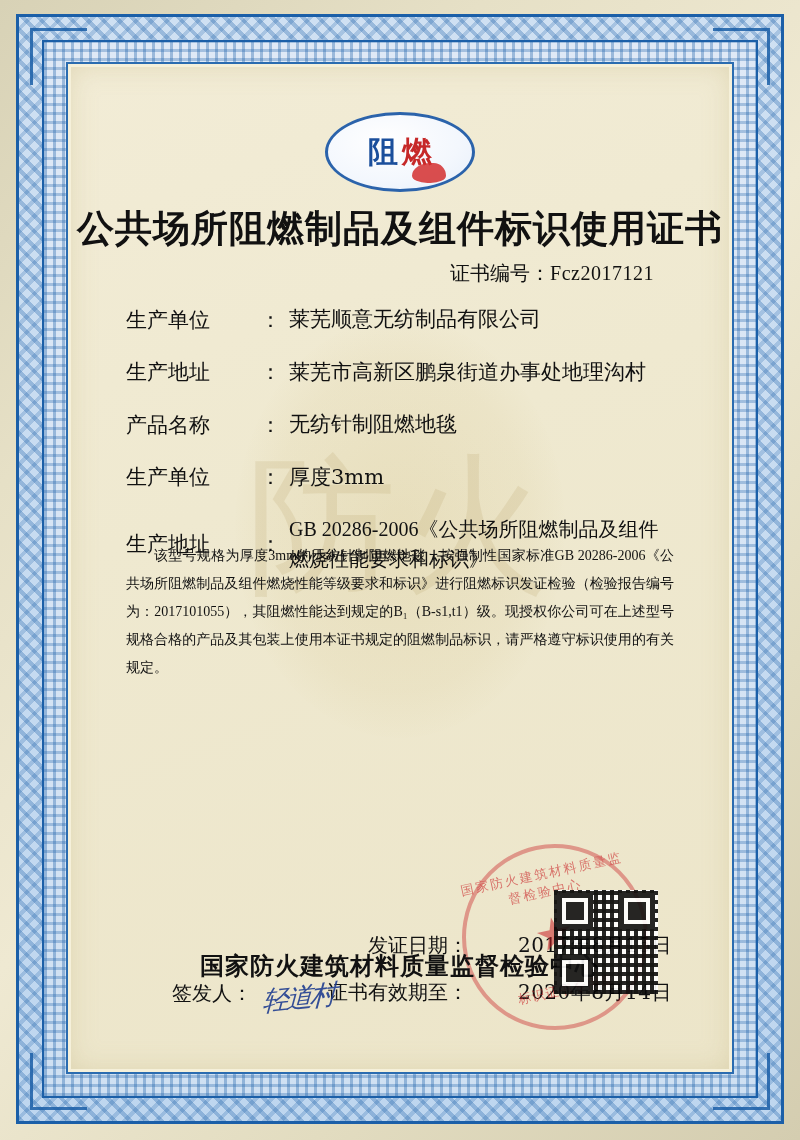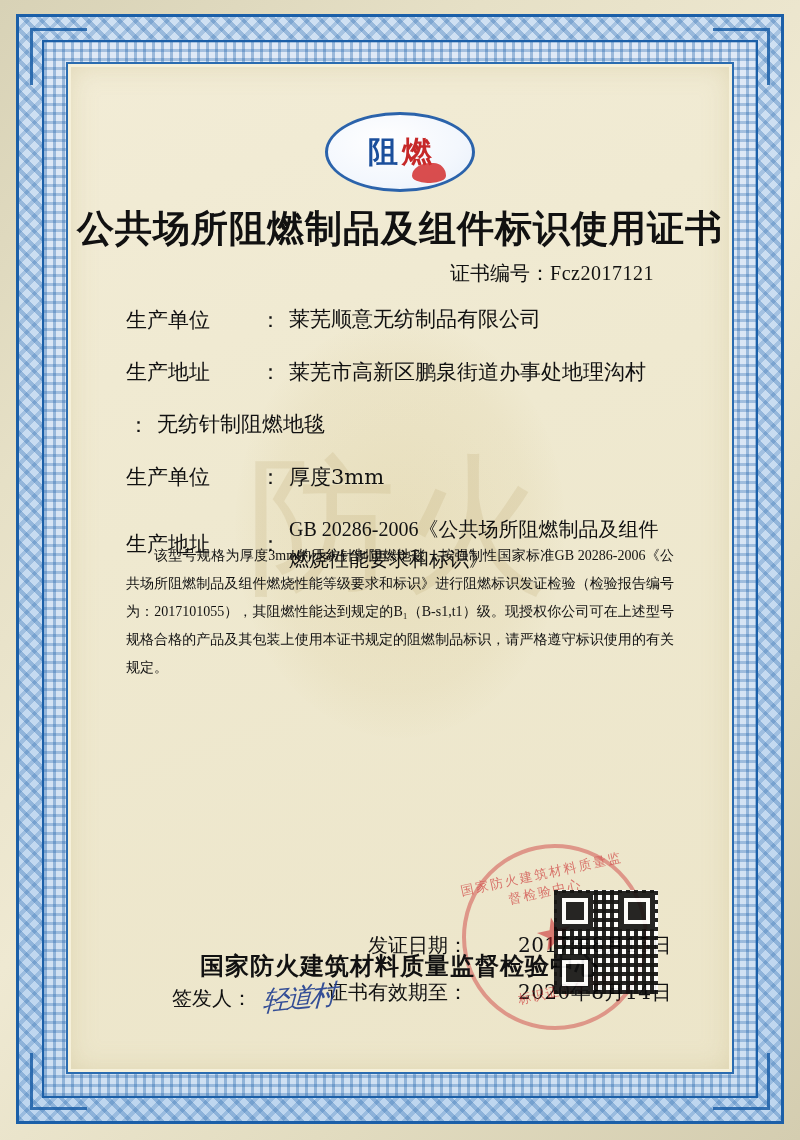--- a/index.html
+++ b/index.html
@@ -216,21 +216,20 @@
     align-items: center;
     margin-bottom: 20px;
   }
   .date-row .lbl { margin-right: 14px; }
   .date-row .val { min-width: 190px; text-align: right; letter-spacing: 0.5px; }
   .signer-row {
     position: absolute;
     top: 48px;
     left: 46px;
     display: flex;
-    align-items: center;
     font-size: 20px;
   }
   .signature {
     margin-left: 10px;
     font-size: 27px;
     color: #1b3a8f;
     font-family: "DejaVu Serif", serif;
     font-style: italic;
     transform: rotate(-6deg) skewX(-8deg);
     opacity: 0.88;
@@ -353,20 +352,21 @@
           <span class="value">莱芜顺意无纺制品有限公司</span>
         </div>
 
         <div class="field">
           <span class="label">生产地址</span>
           <span class="colon">：</span>
           <span class="value">莱芜市高新区鹏泉街道办事处地理沟村</span>
         </div>
 
         <div class="field">
+          <span class="label">产品名称</span>
           <span class="colon">：</span>
           <span class="value">无纺针制阻燃地毯</span>
         </div>
 
         <div class="field">
           <span class="label">生产单位</span>
           <span class="colon">：</span>
           <span class="value">厚度3mm</span>
         </div>
 

